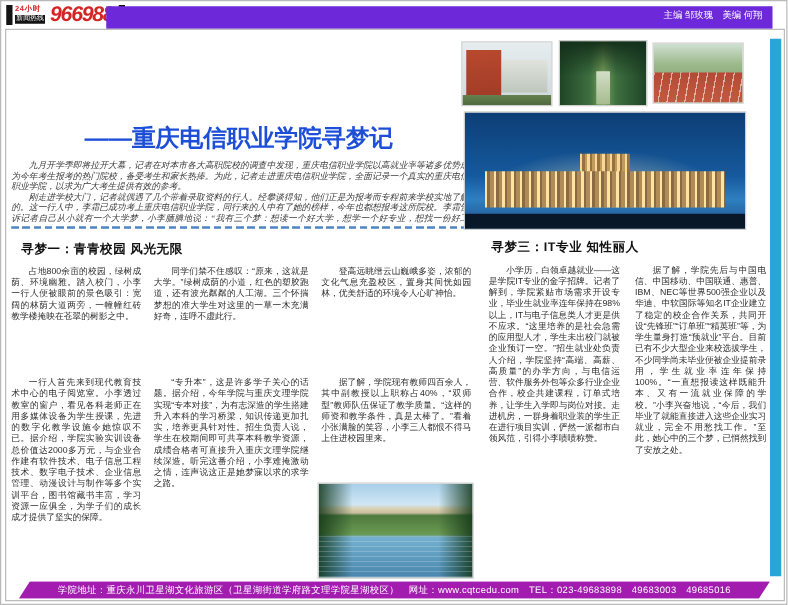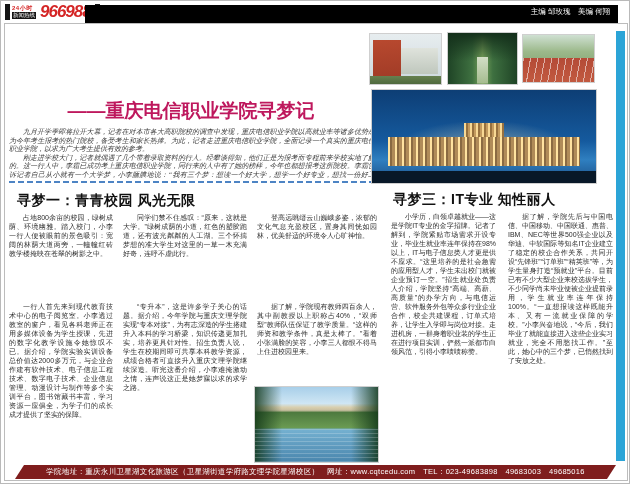--- a/index.html
+++ b/index.html
@@ -11,43 +11,43 @@
   
   .hotline { position:absolute; left:4px; top:2px; height:18px; display:flex;
              align-items:center; gap:2px; }
   .logo-bar { width:5px; height:16px; background:#141414; }
   .logo-stack { display:flex; flex-direction:column; justify-content:center; }
   .logo-top { color:#d42525; font-size:6px; font-weight:bold; line-height:7px; letter-spacing:.5px; }
   .logo-bottom { color:#fff; background:#141414; font-size:5.5px; line-height:7px; padding:0 1px; }
   .logo-num { color:#d42525; font-size:17px; font-weight:bold; font-style:italic;
               letter-spacing:-1px; line-height:16px; padding:0 2px; }
   .editor-bar { position:absolute; left:84px; top:4px; width:533px; height:29px;
-                background:#000000; color:#fff; font-size:7.5px; line-height:13px;
+                background:#6d28d9; color:#fff; font-size:7.5px; line-height:13px;
                 text-align:right; padding-right:8px; }
 
   
   .frame { position:absolute; left:3px; top:22px; width:624px; height:458px;
            border:1px solid #bcbcbc; background:#fff; }
 
   .headline { position:absolute; left:8px; top:26px; width:364px; height:66px;
               font-size:50px; line-height:64px; font-weight:900; letter-spacing:1px;
               color:#35a3d3; white-space:nowrap; }
   .subheadline { position:absolute; left:8px; top:97px; width:364px; text-align:center;
-                 font-size:19px; font-weight:bold; color:#be185d; }
+                 font-size:19px; font-weight:bold; color:#1d4ed8; }
 
   .intro { position:absolute; left:8px; top:127px; width:366px; height:52px;
            overflow:hidden; font-family:"Liberation Serif", serif; font-style:italic;
            font-size:7px; line-height:8.6px; color:#3c3c3c; text-align:justify; }
   .intro p { text-indent:14px; }
 
   .separator { position:absolute; left:8px; top:180px; width:366px; height:2px;
                background:repeating-linear-gradient(90deg,#4d84c4 0 6px,transparent 6px 9px); }
 
   
-  .sec-head { position:absolute; font-size:14px; font-weight:bold; color:#111;
+  .sec-head { position:absolute; font-size:10px; font-weight:bold; color:#111;
               letter-spacing:.5px; white-space:nowrap; }
   .cols { position:absolute; display:flex; gap:10px; }
   .col { font-size:7px; line-height:9px; color:#2e2e2e; text-align:justify;
          overflow:hidden; }
   .col p { text-indent:14px; }
 
   
   .ph { position:absolute; border:1px solid #cfcfcf; }
   .photo-red-building {
     background:
@@ -77,21 +77,21 @@
   .photo-lake {
     background:
       repeating-linear-gradient(180deg,rgba(255,255,255,.2) 0 1px,transparent 1px 4px) 0 100% / 100% 44% no-repeat,
       linear-gradient(90deg,rgba(18,55,24,.85),transparent 22%,transparent 78%,rgba(18,55,24,.85)),
       linear-gradient(180deg,#a8cfe9 0%,#cfe6f4 22%,#d9cfae 27%,#c9bfa0 31%,#4e7a3f 34%,#6a9a52 54%,#74b0d0 57%,#4a86ad 100%); }
 
   .vbar { position:absolute; left:615px; top:30px; width:9px; height:430px; background:#2ba4d7; }
 
   
   .footer-bar { position:absolute; left:14px; top:464px; width:601px; height:14px;
-                background:#7f1d1d; color:#fff; font-size:7.5px; line-height:14px;
+                background:#a21caf; color:#fff; font-size:7.5px; line-height:14px;
                 text-align:center; letter-spacing:.3px; white-space:nowrap;
                 clip-path:polygon(9px 0,100% 0,calc(100% - 9px) 100%,0 100%); }
 </style>
 </head>
 <body>
 
 <div class="page">
 
   <div class="hotline">
     <span class="logo-bar"></span>

